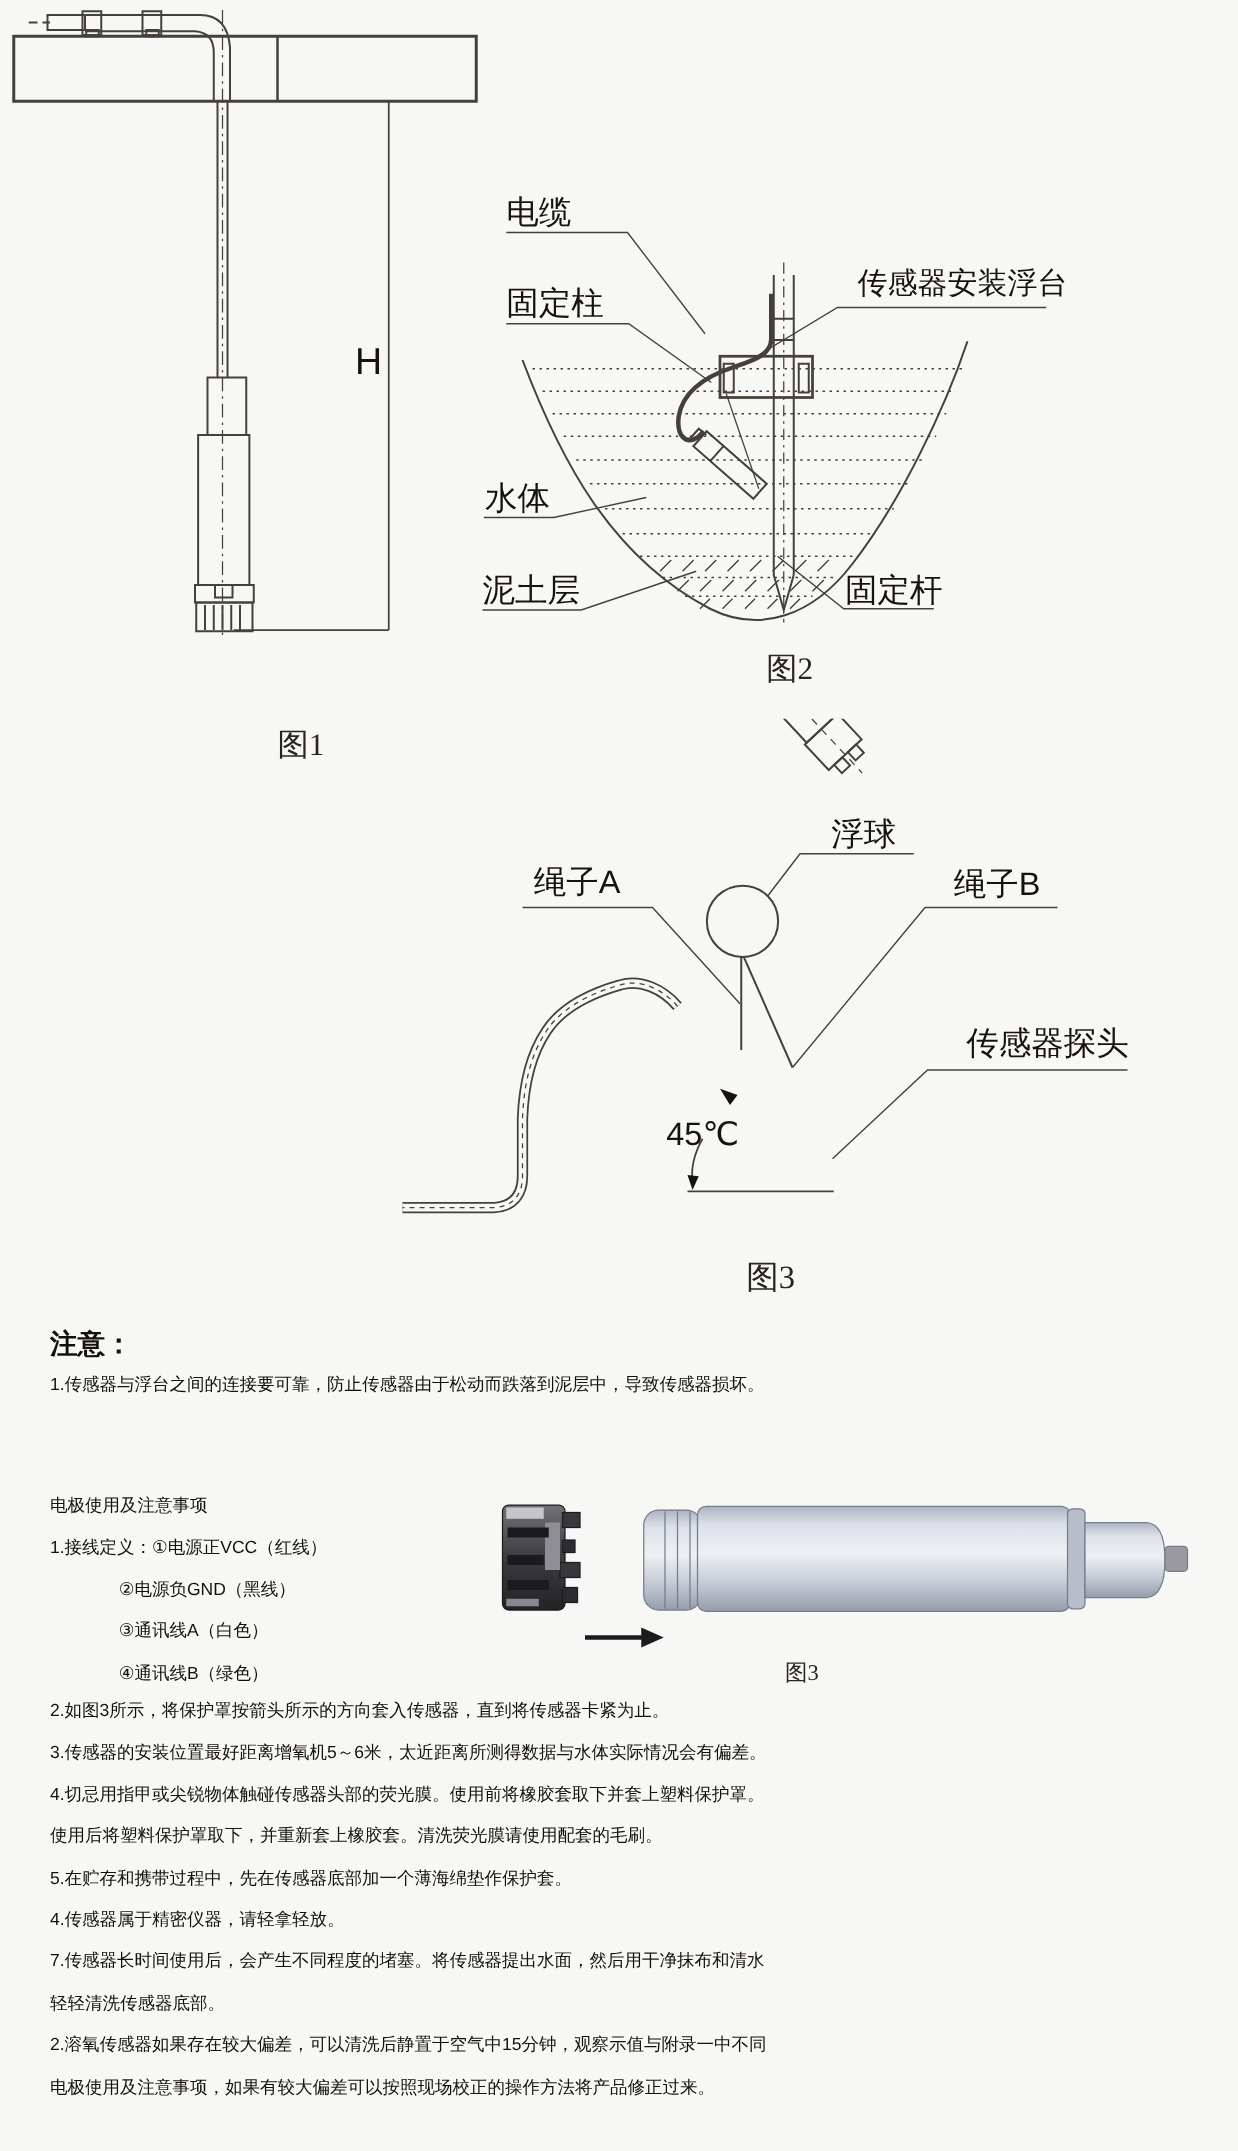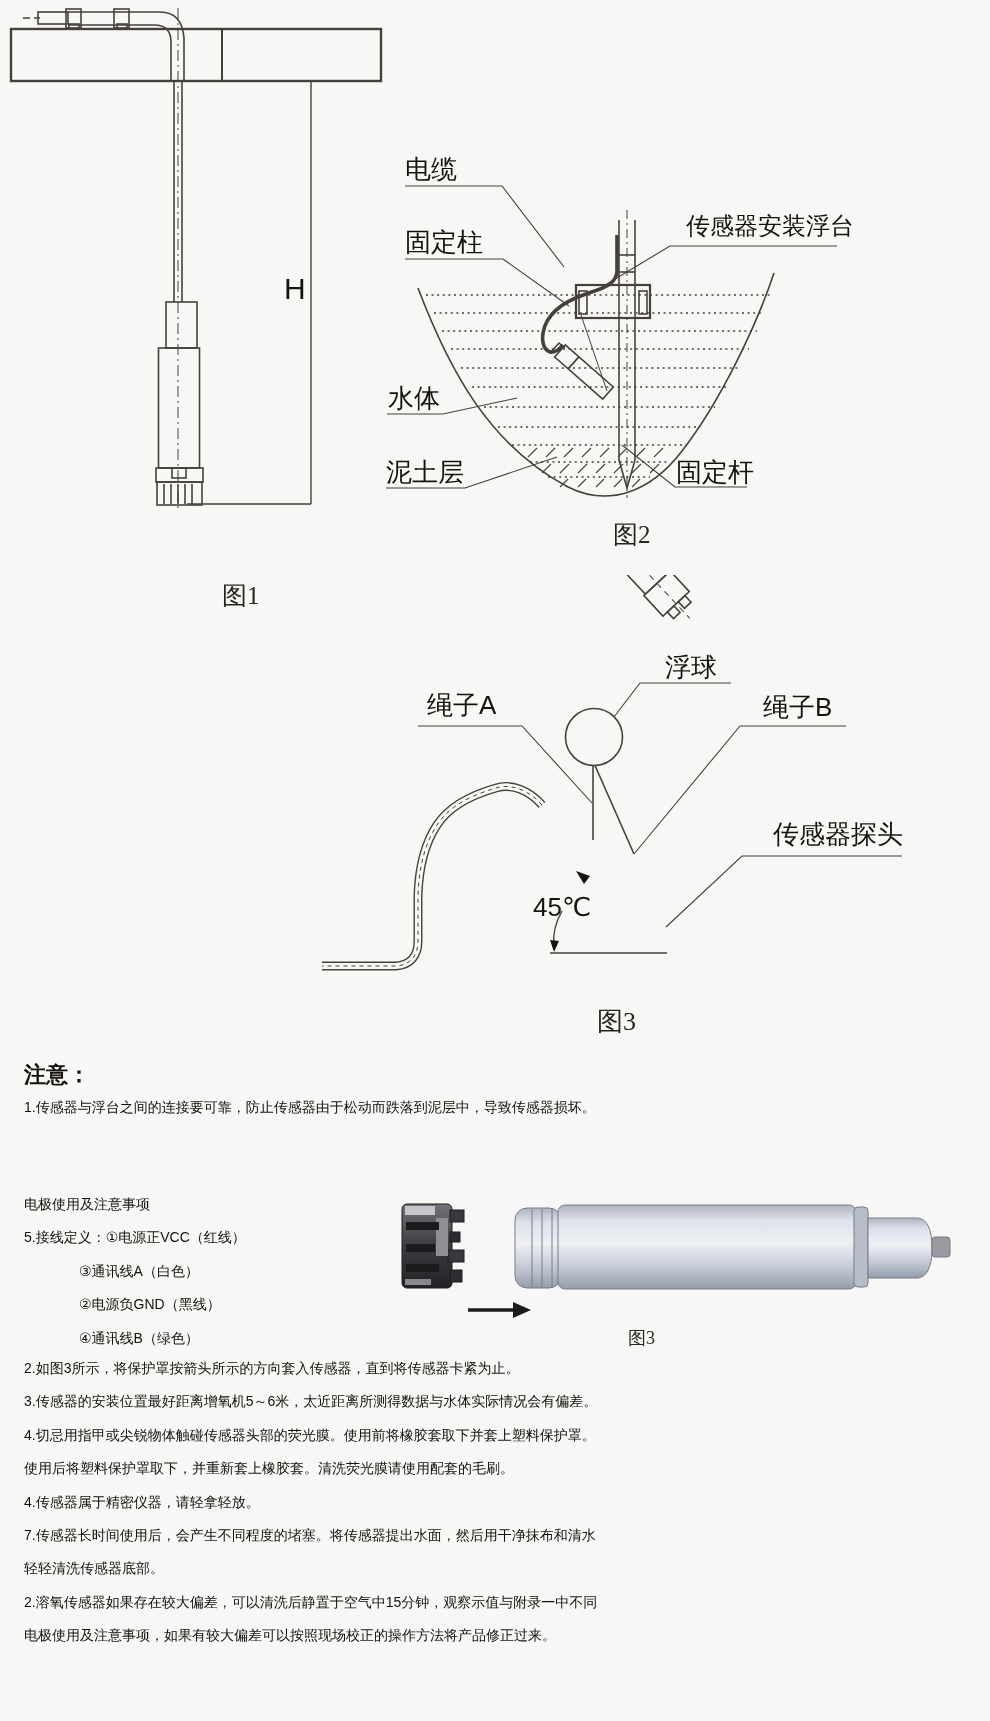--- a/index.html
+++ b/index.html
@@ -2,21 +2,21 @@
 <html><head>
 <meta charset="utf-8">
 <style>
   html,body{margin:0;padding:0;}
   body{background:#f7f7f6;font-family:"Liberation Sans","DejaVu Sans",sans-serif;}
   .page{position:relative;width:990px;height:1721px;background:#f7f7f6;overflow:hidden;color:#181512;}
   .fig{position:absolute;}
   svg{display:block;}
   svg text{fill:#17120e;font-family:"Liberation Sans","DejaVu Sans",sans-serif;}
   svg text.cap{font-family:"Liberation Serif","DejaVu Serif",serif;fill:#2a241f;}
-  .tblock{position:absolute;left:24px;width:930px;}
+  .tblock{position:absolute;left:40px;width:930px;}
   .tline{font-size:14px;line-height:33.4px;white-space:nowrap;color:#14100c;}
   .tline.bold{font-weight:bold;font-size:22px;}
   .tline.indent{padding-left:55px;}
 </style>
 </head>
 <body>
 
 <div class="page">
 
   <svg class="fig" style="left:0;top:0" width="400" height="620" viewBox="0 0 400 620">
@@ -170,23 +170,23 @@
     <text class="cap" x="307" y="455" font-size="26">图3</text>
   </svg>
 
   <div class="tblock" style="top:1058px">
     <div class="tline bold">注意：</div>
     <div class="tline">1.传感器与浮台之间的连接要可靠，防止传感器由于松动而跌落到泥层中，导致传感器损坏。</div>
   </div>
 
   <div class="tblock" style="top:1188px">
     <div class="tline">电极使用及注意事项</div>
-    <div class="tline">5.接线定义：①电源正VCC（红线）</div>
+    <div class="tline">1.接线定义：①电源正VCC（红线）</div>
+    <div class="tline indent">②电源负GND（黑线）</div>
     <div class="tline indent">③通讯线A（白色）</div>
-    <div class="tline indent">②电源负GND（黑线）</div>
     <div class="tline indent">④通讯线B（绿色）</div>
   </div>
 
   <svg class="fig" style="left:392px;top:1192px" width="570" height="165" viewBox="0 0 570 165">
     <defs>
       <linearGradient id="sensorGrad" x1="0" y1="0" x2="0" y2="1">
         <stop offset="0" stop-color="#aeb4c0"></stop>
         <stop offset="0.18" stop-color="#dde1e9"></stop>
         <stop offset="0.45" stop-color="#eef0f5"></stop>
         <stop offset="0.75" stop-color="#c2c8d3"></stop>
@@ -229,20 +229,21 @@
       <rect x="540" y="45" width="18" height="20" rx="3" fill="#9a9aa0"></rect>
     </g>
     <text class="cap" x="236" y="152" font-size="18">图3</text>
   </svg>
 
   <div class="tblock" style="top:1352px">
     <div class="tline">2.如图3所示，将保护罩按箭头所示的方向套入传感器，直到将传感器卡紧为止。</div>
     <div class="tline">3.传感器的安装位置最好距离增氧机5～6米，太近距离所测得数据与水体实际情况会有偏差。</div>
     <div class="tline">4.切忌用指甲或尖锐物体触碰传感器头部的荧光膜。使用前将橡胶套取下并套上塑料保护罩。</div>
     <div class="tline">使用后将塑料保护罩取下，并重新套上橡胶套。清洗荧光膜请使用配套的毛刷。</div>
+    <div class="tline">5.在贮存和携带过程中，先在传感器底部加一个薄海绵垫作保护套。</div>
     <div class="tline">4.传感器属于精密仪器，请轻拿轻放。</div>
     <div class="tline">7.传感器长时间使用后，会产生不同程度的堵塞。将传感器提出水面，然后用干净抹布和清水</div>
     <div class="tline">轻轻清洗传感器底部。</div>
     <div class="tline">2.溶氧传感器如果存在较大偏差，可以清洗后静置于空气中15分钟，观察示值与附录一中不同</div>
     <div class="tline">电极使用及注意事项，如果有较大偏差可以按照现场校正的操作方法将产品修正过来。</div>
   </div>
 
 </div>
 
 </body></html>

